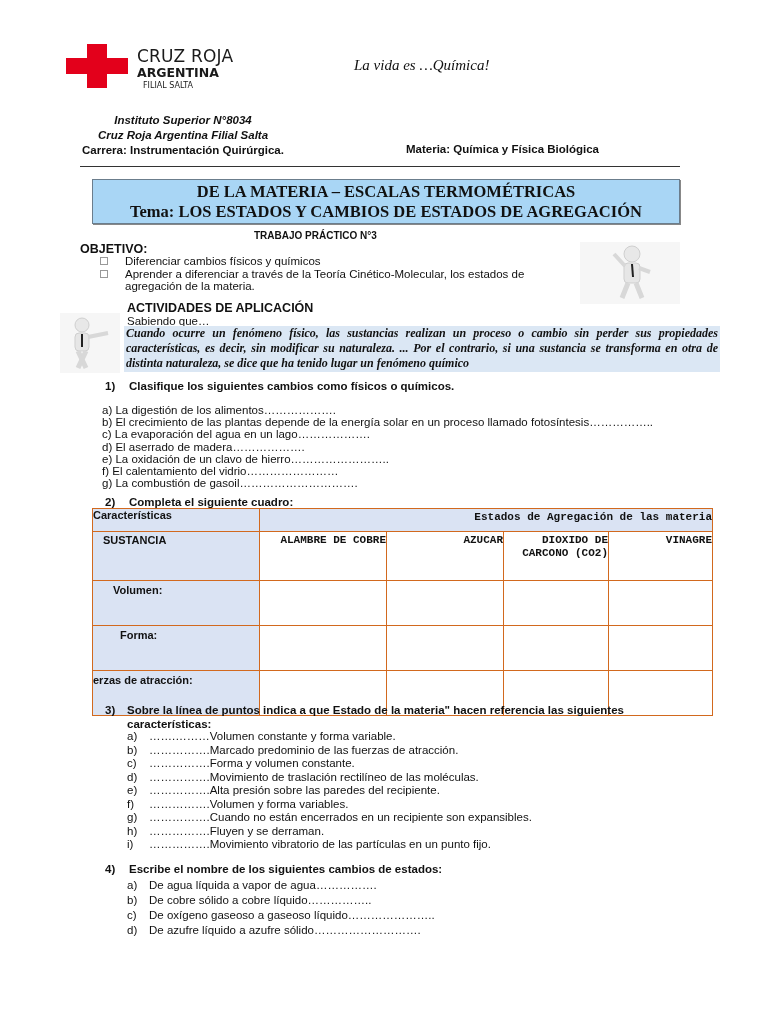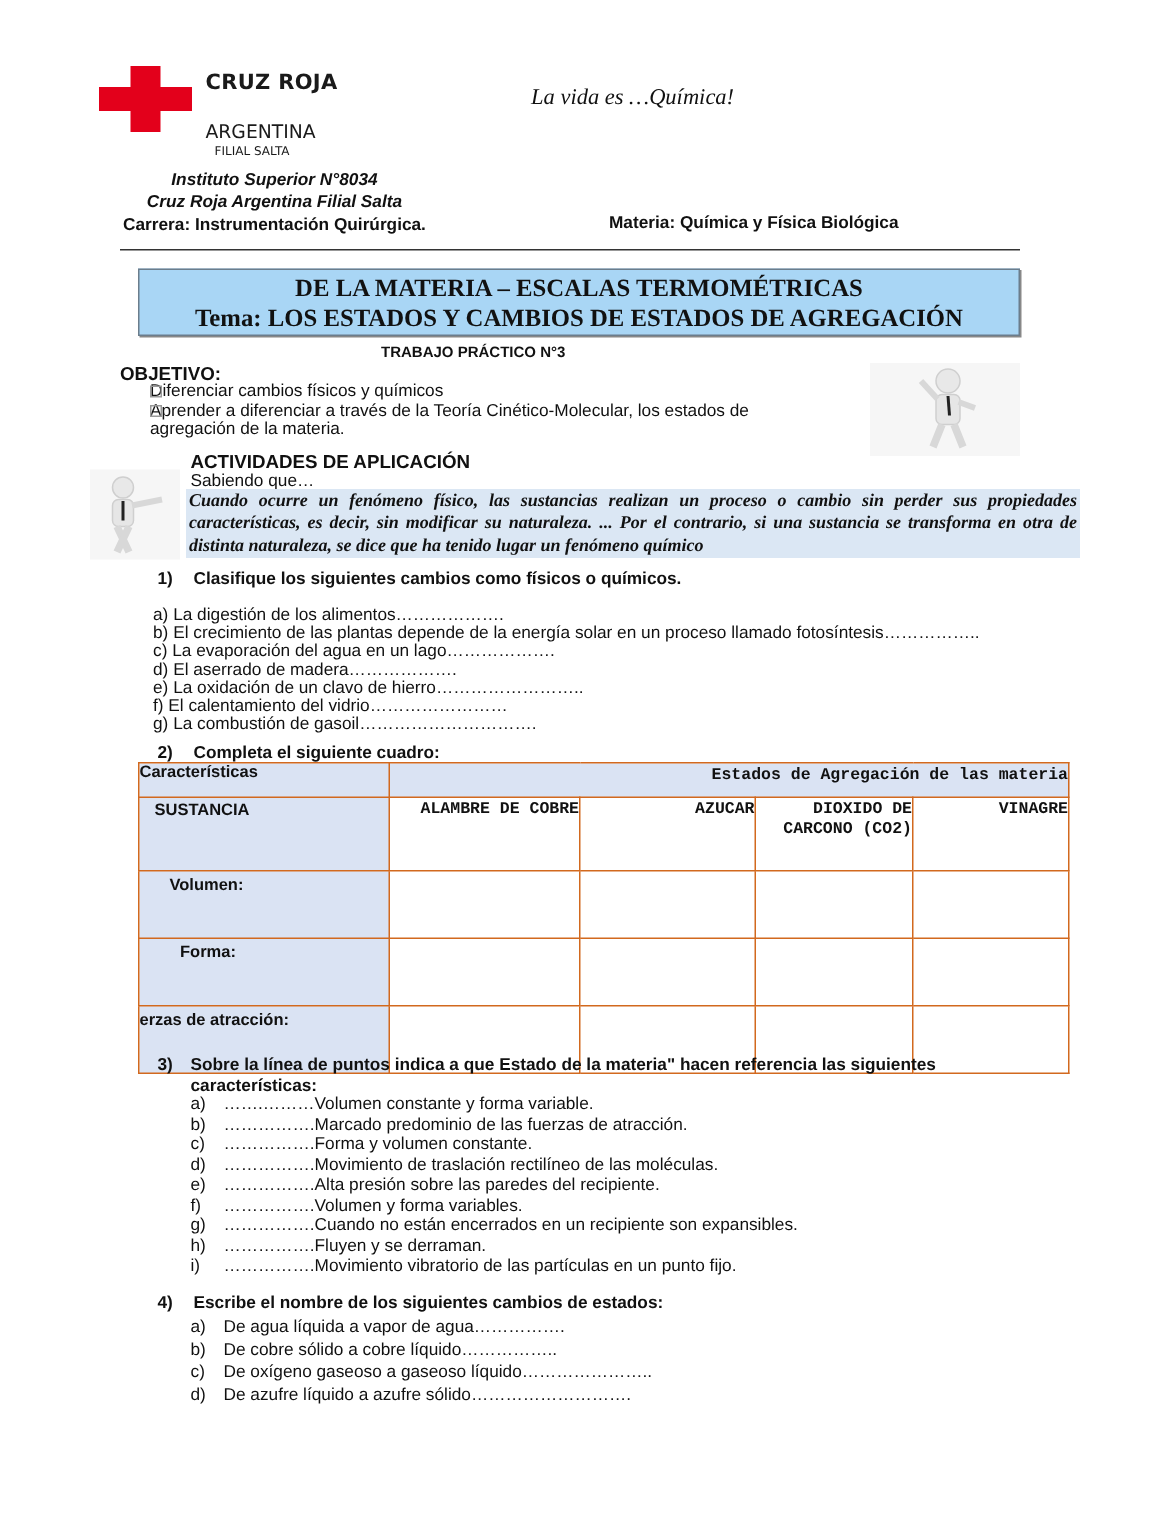--- a/index.html
+++ b/index.html
@@ -4,38 +4,38 @@
 <style>
   html, body { margin: 0; padding: 0; background: #ffffff; }
   body { width: 768px; height: 1024px; position: relative; overflow: hidden; font-family: "Liberation Sans", sans-serif; color: #111; }
   .abs { position: absolute; }
 
   
   .logo-cross { left: 66px; top: 44px; width: 62px; height: 44px; }
   .logo-cross .v { position: absolute; left: 21px; top: 0; width: 20px; height: 44px; background: #e3001b; }
   .logo-cross .h { position: absolute; left: 0; top: 14px; width: 62px; height: 16px; background: #e3001b; }
   .logo-text { left: 137px; top: 48px; font-family: "DejaVu Sans", sans-serif; color: #1a1a1a; line-height: 1; }
-  .logo-text .l1 { font-size: 14px; font-weight: bold; letter-spacing: 0.2px; }
-  .logo-text .l2 { font-size: 12.5px; font-weight: normal; margin-top: 20px; }
+  .logo-text .l1 { font-size: 17px; font-weight: normal; letter-spacing: 0.2px; }
+  .logo-text .l2 { font-size: 12.5px; font-weight: bold; margin-top: 2px; }
   .logo-text .l3 { font-size: 8px; margin-top: 2px; padding-left: 6px; }
 
   .motto { left: 354px; top: 57px; font-family: "Liberation Serif", serif; font-style: italic; font-size: 15px; }
 
   .inst { left: 82px; top: 113px; font-size: 11.5px; line-height: 15px; }
   .inst .it { font-style: italic; font-weight: bold; text-align: center; }
   .inst .bd { font-weight: bold; }
   .materia { left: 406px; top: 143px; font-size: 11.5px; font-weight: bold; }
   .rule { left: 80px; top: 166px; width: 600px; border-top: 1px solid #333; }
 
   .tema { left: 92px; top: 179px; width: 588px; height: 45px; background: #a9d6f5; border: 1px solid #6b7d8c; box-shadow: 1px 1px 0 #888; text-align: center; font-family: "Liberation Serif", serif; font-weight: bold; font-size: 16.5px; line-height: 20px; padding-top: 2px; box-sizing: border-box; }
 
   .tp { left: 254px; top: 230px; font-weight: bold; font-size: 10px; }
   .obj { left: 80px; top: 242px; font-weight: bold; font-size: 12.5px; }
   .obj-list { left: 100px; top: 255px; font-size: 11.5px; line-height: 12.5px; width: 450px; }
-  .obj-list .item { position: relative; }
+  .obj-list .item { position: relative; padding-left: 25px; }
   .obj-list .box { position: absolute; left: 0; top: 2px; width: 6px; height: 6px; border: 1px solid #999; }
 
   .figure { background: #f6f6f6; }
   .fig-right { left: 580px; top: 242px; width: 100px; height: 62px; }
   .fig-left { left: 60px; top: 313px; width: 60px; height: 60px; }
 
   .act-title { left: 127px; top: 301px; font-weight: bold; font-size: 12.5px; }
   .sabiendo { left: 127px; top: 315px; font-size: 11.5px; }
   .quote { left: 124px; top: 326px; width: 596px; height: 46px; background: #dbe7f4; font-family: "Liberation Serif", serif; font-style: italic; font-weight: bold; font-size: 12px; line-height: 15px; padding: 0 2px; box-sizing: border-box; text-align: justify; }
 

